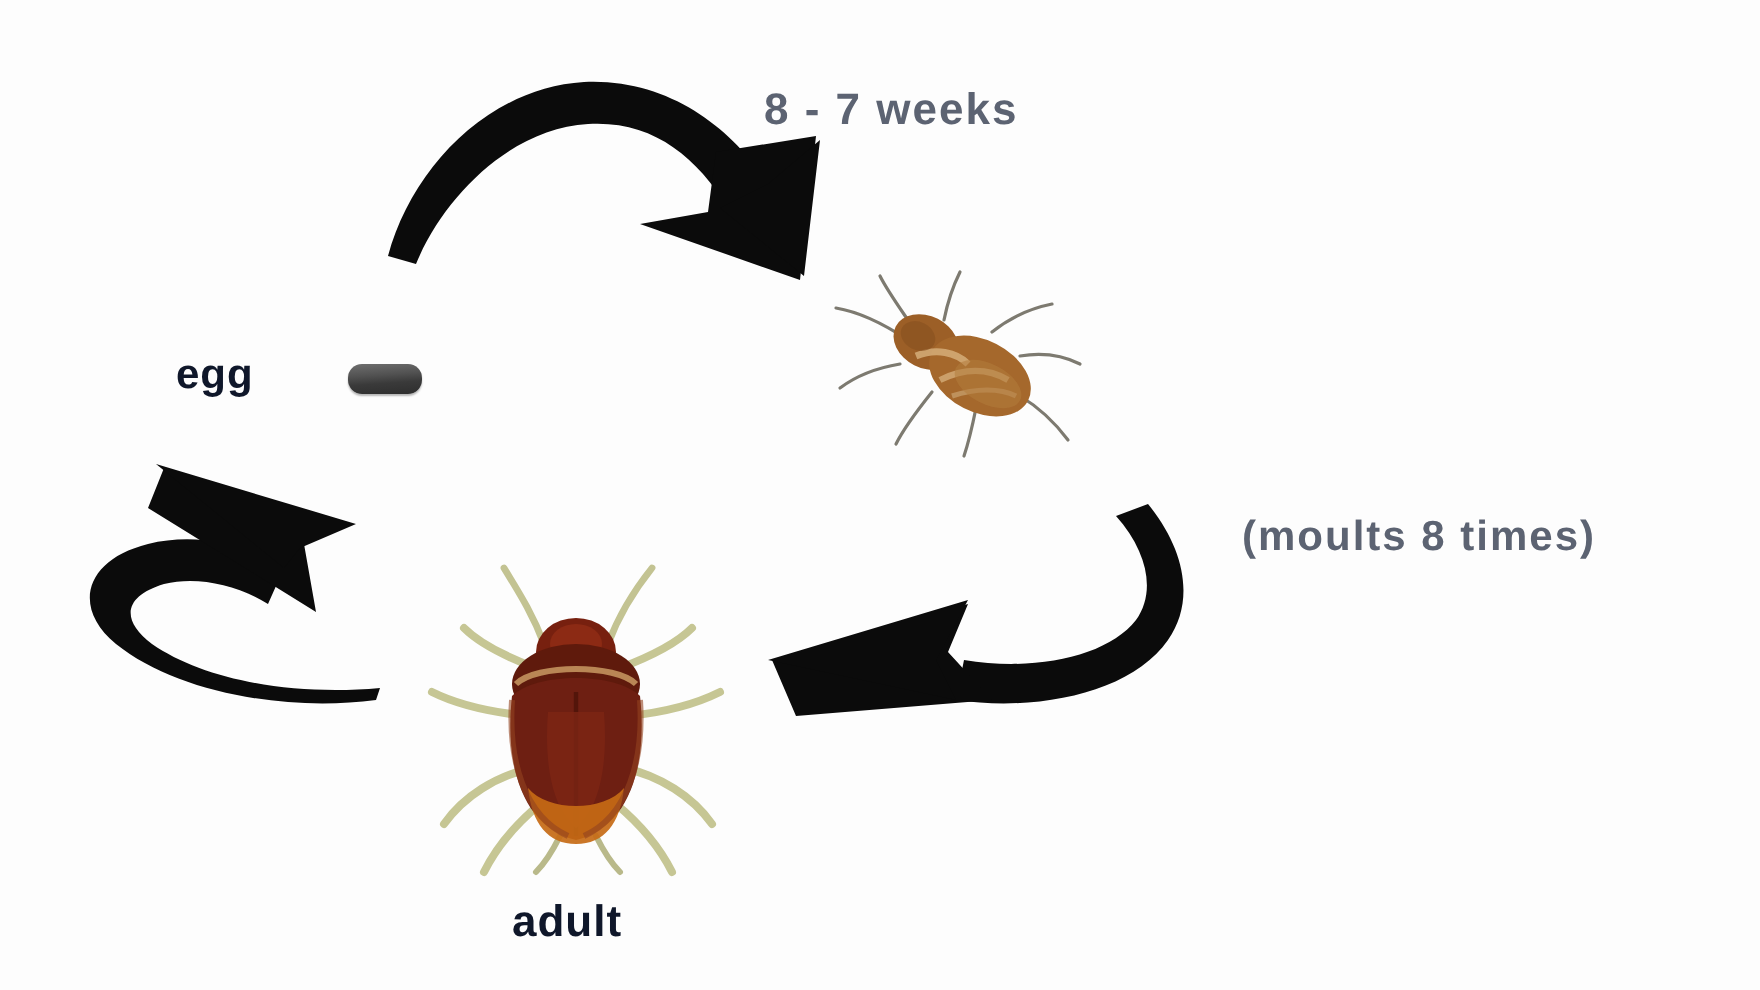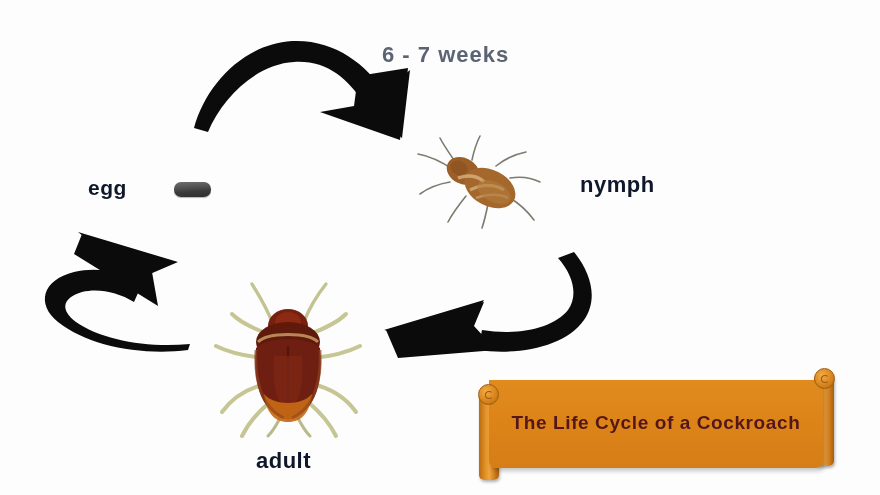--- a/index.html
+++ b/index.html
@@ -240,31 +240,23 @@
 
     <path d="M68,122 C 70,140 78,150 92,150 C 106,150 114,140 116,122
              C 106,134 78,134 68,122 Z" fill="#c56a15" opacity=".92"></path>
 
     <path d="M60,78 C 58,108 66,136 88,146" stroke="#93421f" stroke-width="3" fill="none" opacity=".6"></path>
     <path d="M124,78 C 126,108 118,136 96,146" stroke="#93421f" stroke-width="3" fill="none" opacity=".6"></path>
   </svg>
 
   <div class="abs stage-label" id="label-egg">egg</div>
 
-  <div class="abs stage-label" id="label-nymph">nymph</div>
 
   <div class="abs stage-label" id="label-adult">adult</div>
 
-  <div class="abs duration-text" id="dur-top">6 - 7 weeks</div>
+  <div class="abs duration-text" id="dur-top">8 - 7 weeks</div>
 
   <div class="abs duration-text" id="dur-right">
+    <div>(moults 8 times)</div>
   </div>
 
-  <div class="abs" id="banner">
-    <div class="roll left"></div>
-    <div class="roll right"></div>
-    <div class="paper"></div>
-    <div class="curl left"></div>
-    <div class="curl right"></div>
-    <div id="banner-title">The Life Cycle of a Cockroach</div>
-  </div>
 
 </div>
 
 </body></html>

